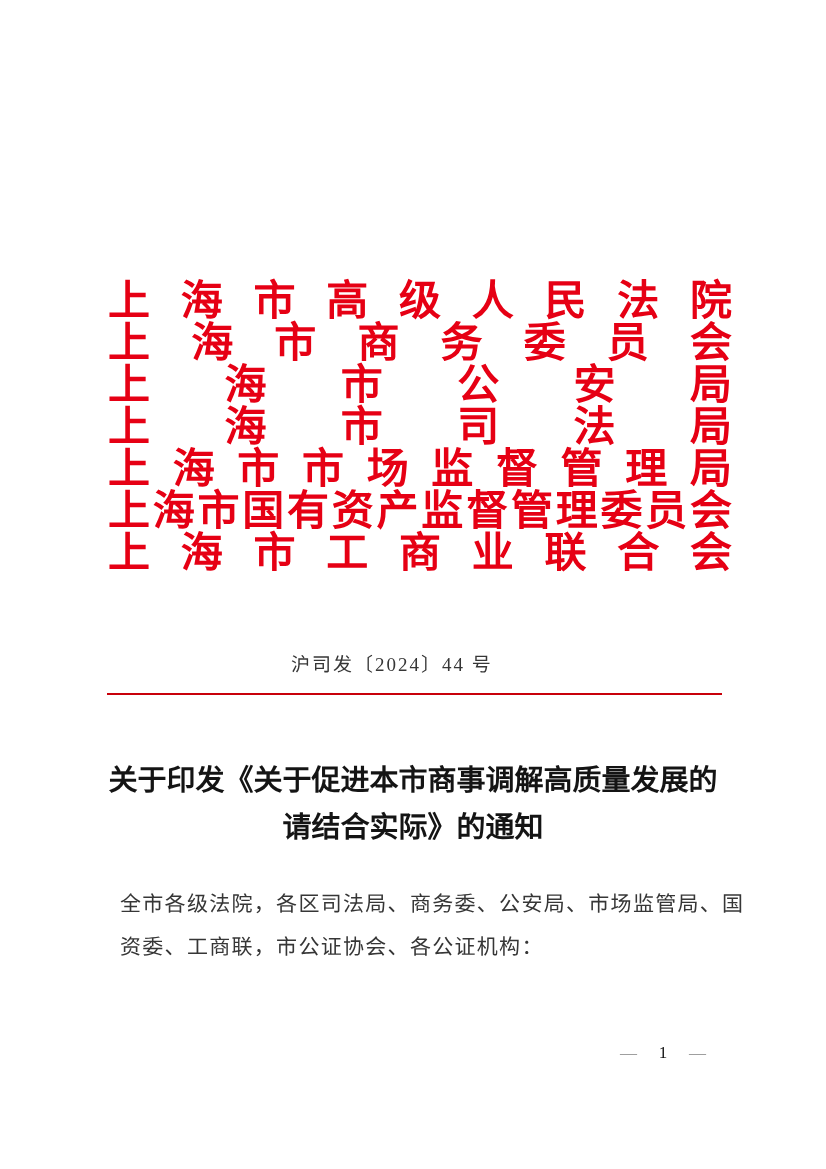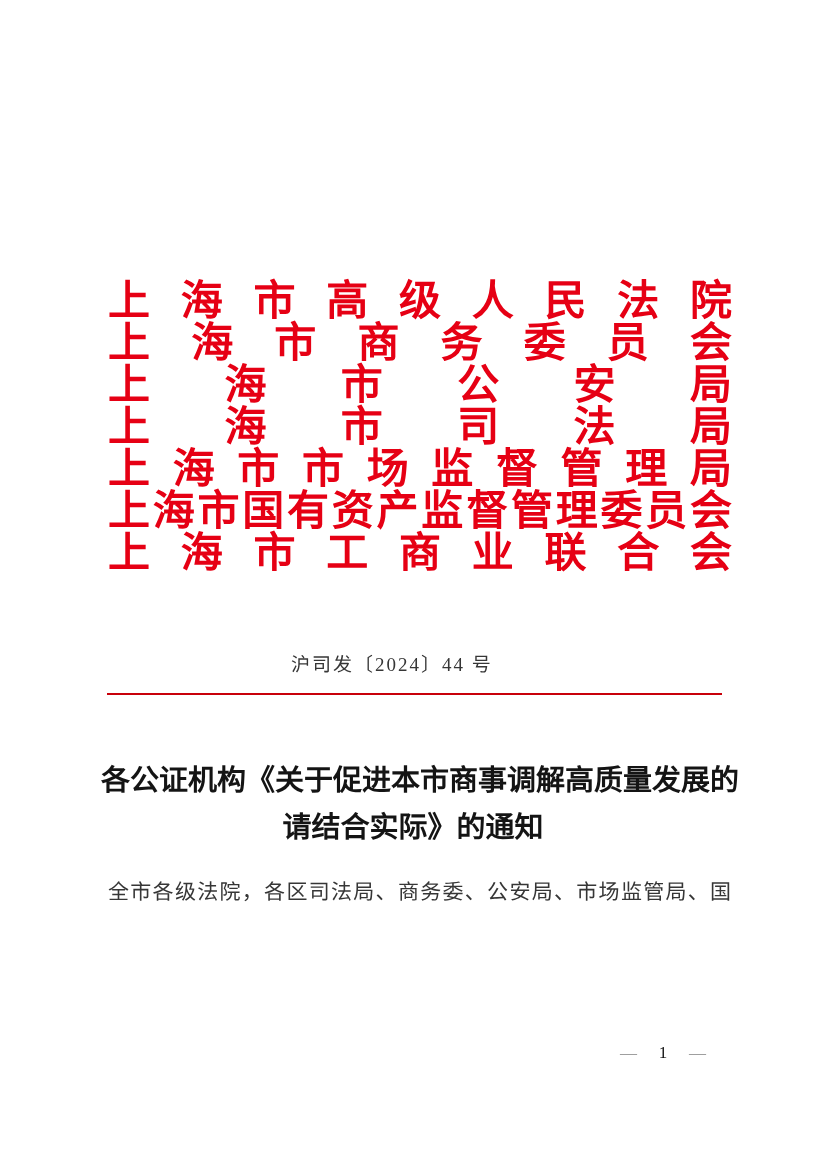--- a/index.html
+++ b/index.html
@@ -76,21 +76,21 @@
     white-space: nowrap;
   }
 
   
   .body-block {
     position: absolute;
     left: 108px;
     top: 871px;
     width: 640px;
   }
-  .body-para { margin: 0; }
+  .body-para { margin: 12px; }
   .body-line {
     display: block;
     font-size: 21px;
     line-height: 43px;
     letter-spacing: 1.3px;
     color: var(--body_ink, #333333);
     white-space: nowrap;
   }
   .body-line.indented { padding-left: 44px; }
 
@@ -191,27 +191,28 @@
         <span>合</span>
         <span>会</span>
       </div>
   </header>
 
   <div class="doc-number">沪司发〔2024〕44 号</div>
 
   <div class="red-rule"></div>
 
   <h1 class="title-block">
-    <span class="title-line">各公证机构《关于促进本市商事调解高质量发展的</span>
+    <span class="title-line">关于印发《关于促进本市商事调解高质量发展的</span>
     <span class="title-line">请结合实际》的通知</span>
   </h1>
 
   <div class="body-block">
     <p class="body-para">
       <span class="body-line">全市各级法院，各区司法局、商务委、公安局、市场监管局、国</span>
+      <span class="body-line">资委、工商联，市公证协会、各公证机构：</span>
     </p>
   </div>
 
   <div class="page-number">
     <span class="dash">—</span>
     <span class="num">1</span>
     <span class="dash">—</span>
   </div>
 
 </div>

